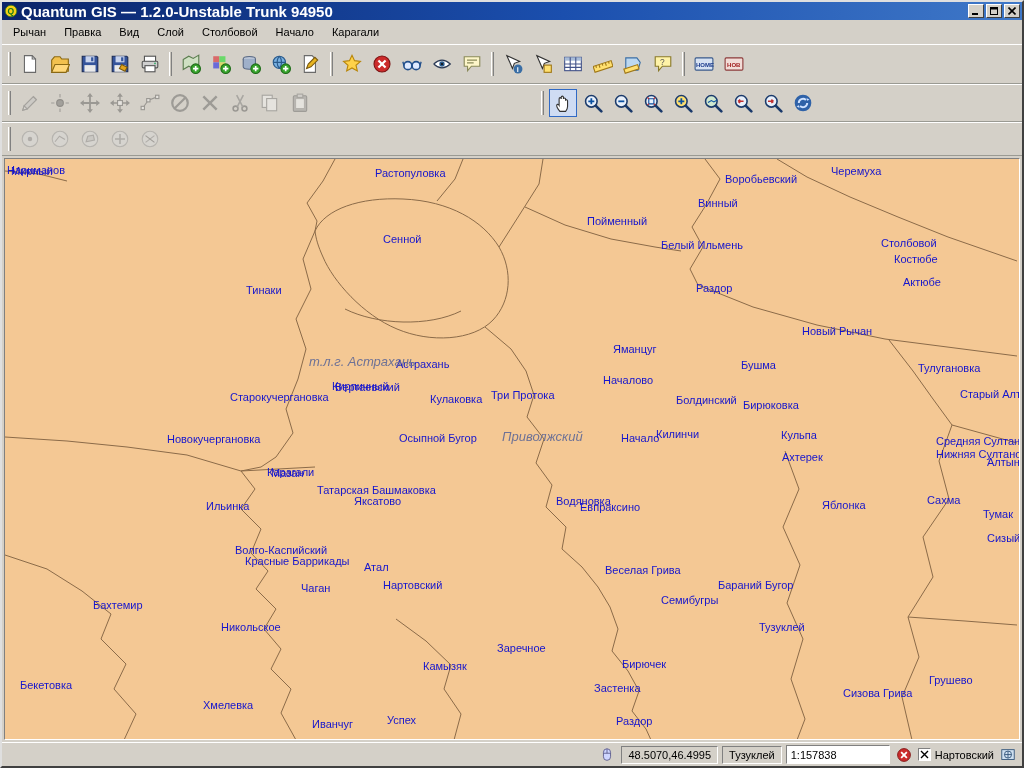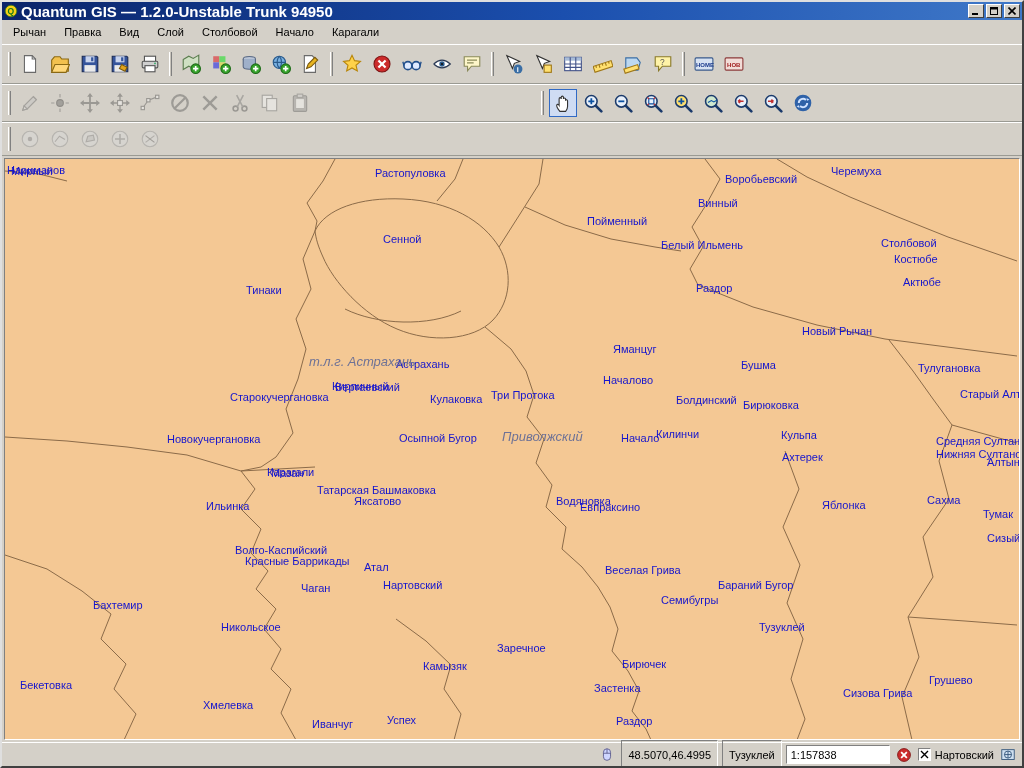--- a/index.html
+++ b/index.html
@@ -41,21 +41,21 @@
   
   .map-wrap{flex:1;margin:2px 2px;position:relative;
     border:1px solid;border-color:#808080 #ffffff #ffffff #808080;overflow:hidden;}
   .map-canvas{position:absolute;left:0;top:0;right:0;bottom:0;overflow:hidden;}
   .map-label{position:absolute;white-space:nowrap;font-size:11px;line-height:12px;}
   .area-label{position:absolute;white-space:nowrap;font-size:13px;line-height:14px;font-style:italic;}
   
   .statusbar{height:24px;flex:0 0 24px;display:flex;align-items:center;gap:4px;
     padding:0 4px;border-top:1px solid #ffffff;}
   .sb-spacer{flex:1;}
-  .sb-panel{height:29px;display:flex;align-items:center;padding:0 6px;
+  .sb-panel{height:18px;display:flex;align-items:center;padding:0 6px;
     border:1px solid;border-color:#808080 #ffffff #ffffff #808080;white-space:nowrap;}
   .sb-input{height:19px;width:104px;padding:0 4px;background:#fff;
     border:1px solid;border-color:#808080 #ffffff #ffffff #808080;
     font-family:"Liberation Sans",sans-serif;font-size:11px;}
   .sb-iconbtn{width:20px;height:20px;padding:0;background:transparent;border:none;
     display:flex;align-items:center;justify-content:center;}
   .sb-check{width:13px;height:13px;background:#fff;
     border:1px solid;border-color:#808080 #ffffff #ffffff #808080;
     display:flex;align-items:center;justify-content:center;}
   .sb-label{white-space:nowrap;}

